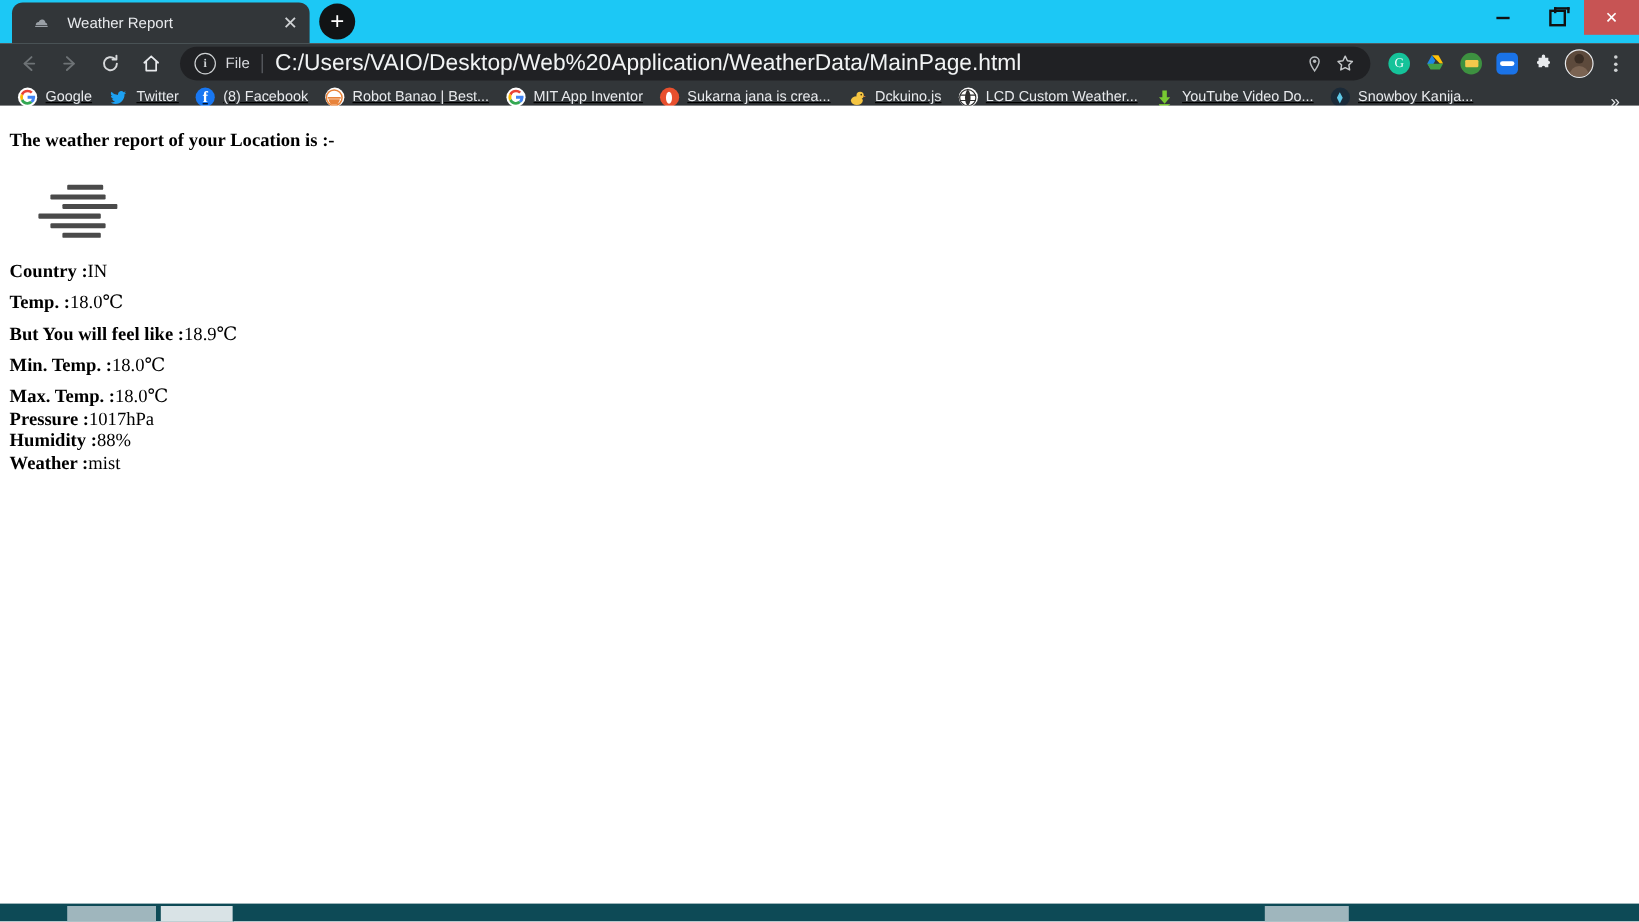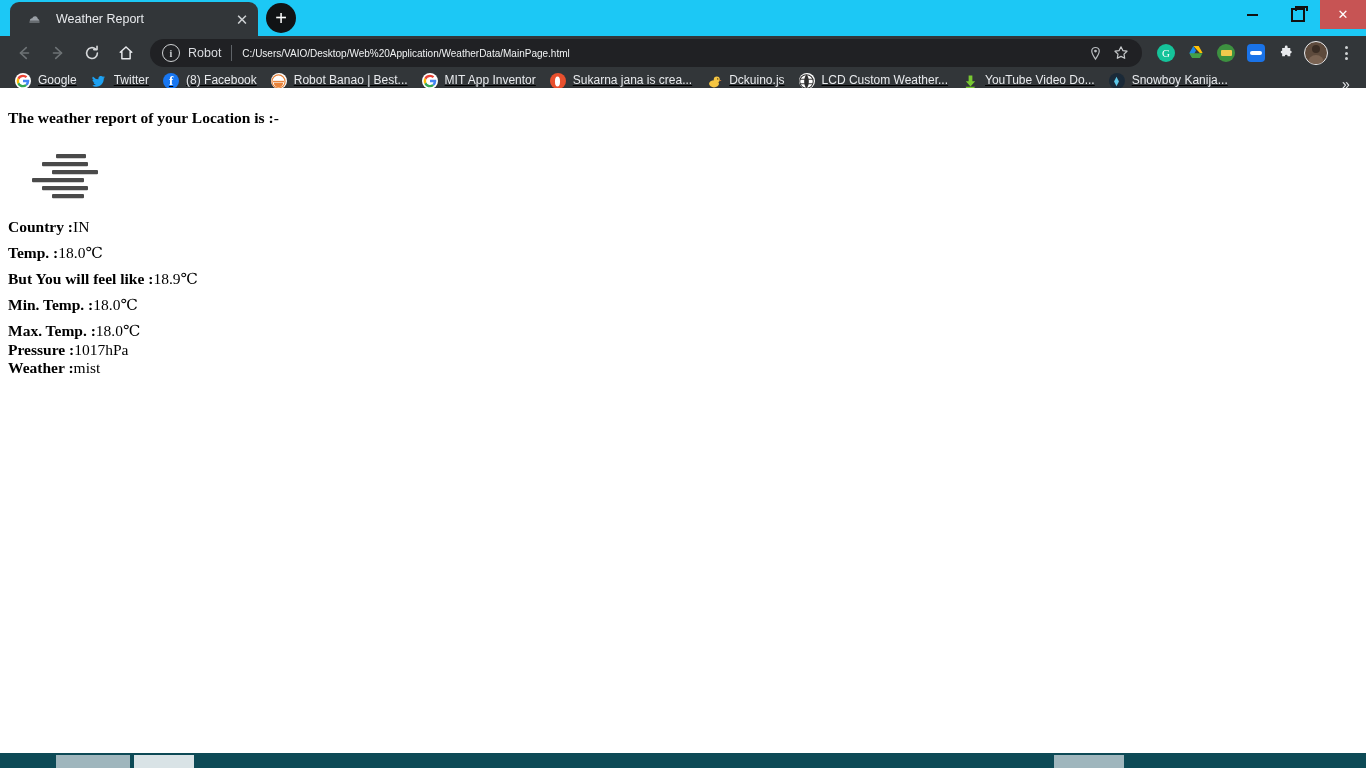--- a/index.html
+++ b/index.html
@@ -102,21 +102,21 @@
   }
   .omni-scheme {
     color: #dadce0; font-size: 12.5px; margin-left: 8px;
     white-space: nowrap;
   }
   .omni-sep {
     width: 1px; height: 16px; background: #5f6368; margin: 0 10px;
     flex: 0 0 1px;
   }
   .omni-url {
-    color: #f1f3f4; font-size: 10px;
+    color: #f1f3f4; font-size: 19px;
     white-space: nowrap; overflow: hidden; text-overflow: ellipsis;
     flex: 1 1 auto;
   }
   .omni-right { display: flex; align-items: center; flex: 0 0 auto; }
   .omni-icon { width: 26px; height: 26px; display:flex; align-items:center; justify-content:center; }
   .tb-ext {
     width: 28px; height: 28px; margin-left: 2px;
     display: flex; align-items: center; justify-content: center;
   }
   .ext-badge { width: 18px; height: 18px; border-radius: 50%; display:flex; align-items:center; justify-content:center; font-size: 11px; }
@@ -267,21 +267,21 @@
       </svg>
     </div>
     <div class="navbtn">
       <svg width="18" height="18" viewBox="0 0 20 20">
           <path d="M10 3.4 L16.4 9.2 M10 3.4 L3.6 9.2 M5.4 8 V16.4 H14.6 V8" stroke="#e8eaed" stroke-width="1.6" fill="none" stroke-linejoin="round" stroke-linecap="round"></path>
         </svg>
     </div>
 
     <div class="omnibox">
       <span class="omni-info">i</span>
-      <span class="omni-scheme">Robot</span>
+      <span class="omni-scheme">File</span>
       <span class="omni-sep"></span>
       <span class="omni-url" title="C:/Users/VAIO/Desktop/Web%20Application/WeatherData/MainPage.html">C:/Users/VAIO/Desktop/Web%20Application/WeatherData/MainPage.html</span>
       <span class="omni-right">
         <span class="omni-icon">
           <svg width="15" height="15" viewBox="0 0 16 16">
               <path d="M8 1.6 C5.8 1.6 4 3.3 4 5.4 C4 8.3 8 14 8 14 C8 14 12 8.3 12 5.4 C12 3.3 10.2 1.6 8 1.6 Z" fill="none" stroke="#b9bdc0" stroke-width="1.3"></path>
               <circle cx="8" cy="5.4" r="1.5" fill="#b9bdc0"></circle>
             </svg>
         </span>
         <span class="omni-icon">
@@ -465,20 +465,23 @@
         <p class="drow spaced">
           <span class="dlabel">Min. Temp. :</span><span class="dval">18.0℃</span>
         </p>
         <p class="drow spaced">
           <span class="dlabel">Max. Temp. :</span><span class="dval">18.0℃</span>
         </p>
         <p class="drow">
           <span class="dlabel">Pressure :</span><span class="dval">1017hPa</span>
         </p>
         <p class="drow">
+          <span class="dlabel">Humidity :</span><span class="dval">88%</span>
+        </p>
+        <p class="drow">
           <span class="dlabel">Weather :</span><span class="dval">mist</span>
         </p>
       </div>
 
     </div>
   </div>
 
   <div class="taskbar">
     <div class="tb-item a"></div>
     <div class="tb-item b"></div>

